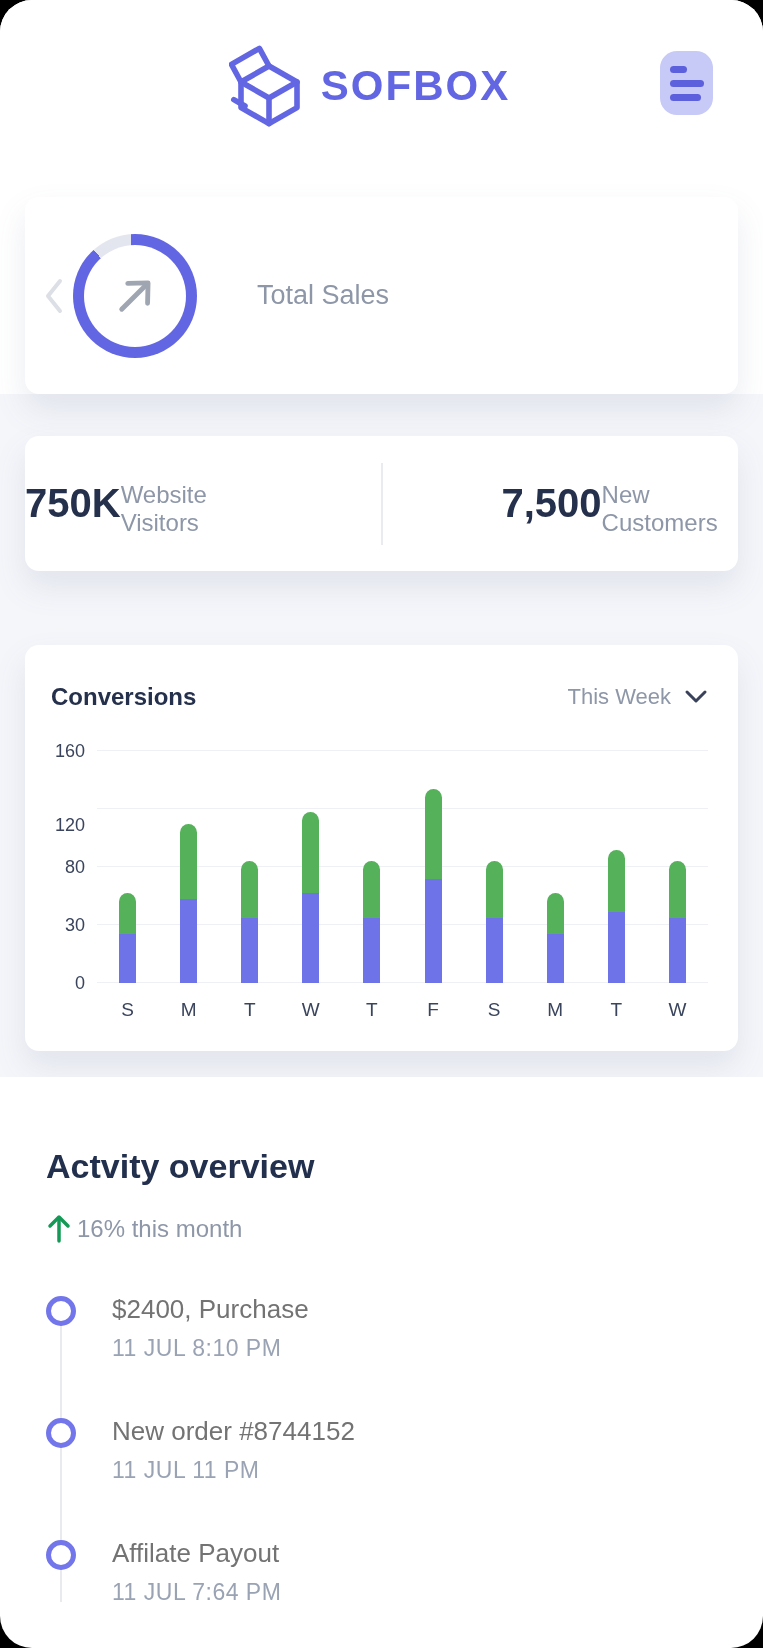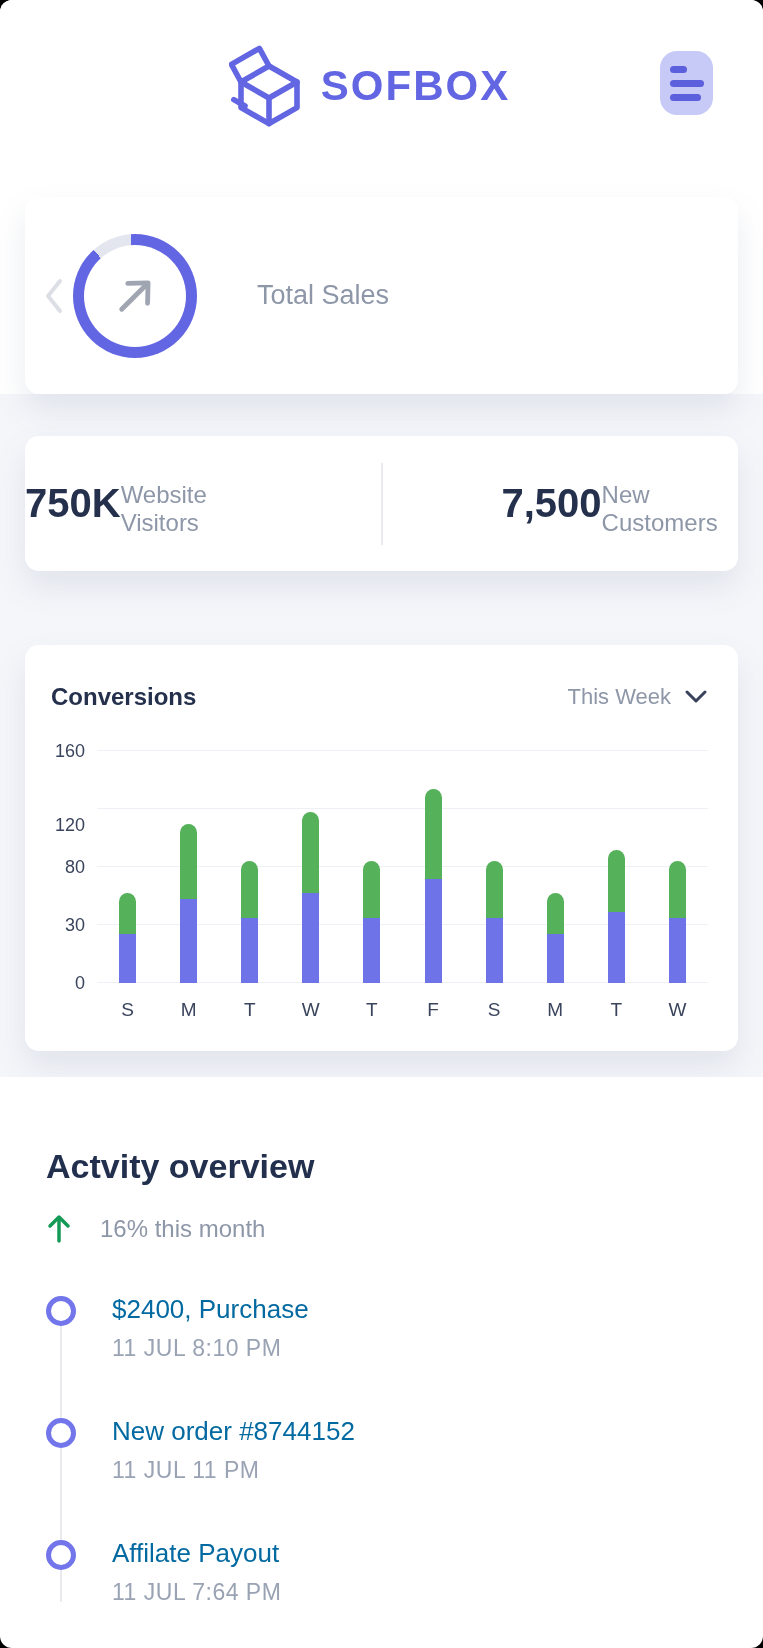--- a/index.html
+++ b/index.html
@@ -1,17 +1,17 @@
 <!DOCTYPE html>
 <html style="--accent: #6366E2; --menu-bg: #C7C9F6; --menu-line: #5C60DD; --ring-track: #E4E6EF; --arrow-gray: #9FA5B1; --chevron-light: #DDDFE6; --navy: #24304C; --muted: #8E97A8; --time-gray: #9AA3B4; --grid-line: #EEF0F5; --bar-purple: #6E74E8; --bar-green: #55B15A; --trend-green: #149A56; --circle-purple: #7276EA; --timeline-line: #E8EAEE; --divider: #E9EBF1; --band-bg: #F5F6FA;"><head>
 <meta charset="utf-8">
 <style>
   html,body{margin:0;padding:0;background:#000;}
   body{width:763px;height:1648px;overflow:hidden;font-family:"Liberation Sans",sans-serif;}
-  .screen{position:relative;width:763px;height:1648px;background:#fff;border-radius:12px;overflow:hidden;}
+  .screen{position:relative;width:763px;height:1648px;background:#fff;border-radius:32px;overflow:hidden;}
 
   
   .header{height:172px;display:flex;align-items:center;justify-content:center;position:relative;background:#fff;}
   .logo{display:flex;align-items:center;gap:12px;margin-right:24px;}
   .logo svg{width:80px;height:90px;display:block;}
   .brand{font-size:42px;font-weight:700;letter-spacing:2px;color:var(--accent,#6366e2);}
   .menu-btn{position:absolute;right:50px;top:51px;width:53px;height:64px;border:none;cursor:pointer;
     background:var(--menu-bg,#c7c9f6);border-radius:17px;display:flex;flex-direction:column;
     justify-content:center;gap:7px;padding:0 0 0 10px;box-sizing:border-box;}
   .menu-btn .bar{height:7px;border-radius:4px;background:var(--menu-line,#5c60dd);}
@@ -59,28 +59,28 @@
   .bars{position:absolute;inset:0;display:flex;}
   .bar-col{flex:1;display:flex;flex-direction:column;align-items:center;justify-content:flex-end;}
   .seg{width:17px;}
   .seg.green{border-radius:9px 9px 0 0;}
   .x-labels{display:flex;margin-top:16px;}
   .x-label{flex:1;text-align:center;font-size:19px;color:#3a445c;}
 
   
   .activity{background:#fff;padding:70px 46px 0;}
   .activity-title{font-size:34px;font-weight:700;color:#22304e;}
-  .trend{display:flex;align-items:center;gap:28px;margin-top:28px;}
+  .trend{display:flex;align-items:center;gap:5px;margin-top:28px;}
   .trend-text{font-size:24px;color:var(--muted,#8e97a8);}
   .timeline{margin-top:50px;position:relative;}
   .tl-line{position:absolute;left:14px;top:20px;height:288px;width:2px;background:var(--timeline-line,#e8eaee);}
   .tl-item{display:flex;gap:36px;margin-bottom:54px;position:relative;}
   .tl-dot{flex:0 0 auto;width:30px;height:30px;box-sizing:border-box;border:5px solid var(--circle-purple,#7276ea);
     border-radius:50%;background:#fff;position:relative;z-index:1;margin-top:2px;}
-  .tl-title{font-size:26px;font-weight:500;color:#0369a1;}
+  .tl-title{font-size:26px;font-weight:500;color:#737373;}
   .tl-time{font-size:23px;color:var(--time-gray,#9aa3b4);margin-top:10px;letter-spacing:.5px;}
 </style>
 </head>
 <body>
 
 <div class="screen">
 
   <div class="header">
     <div class="logo">
       <svg viewBox="0 0 100 110" fill="none" stroke="#6366e2" stroke-width="7" stroke-linejoin="round" stroke-linecap="round">

